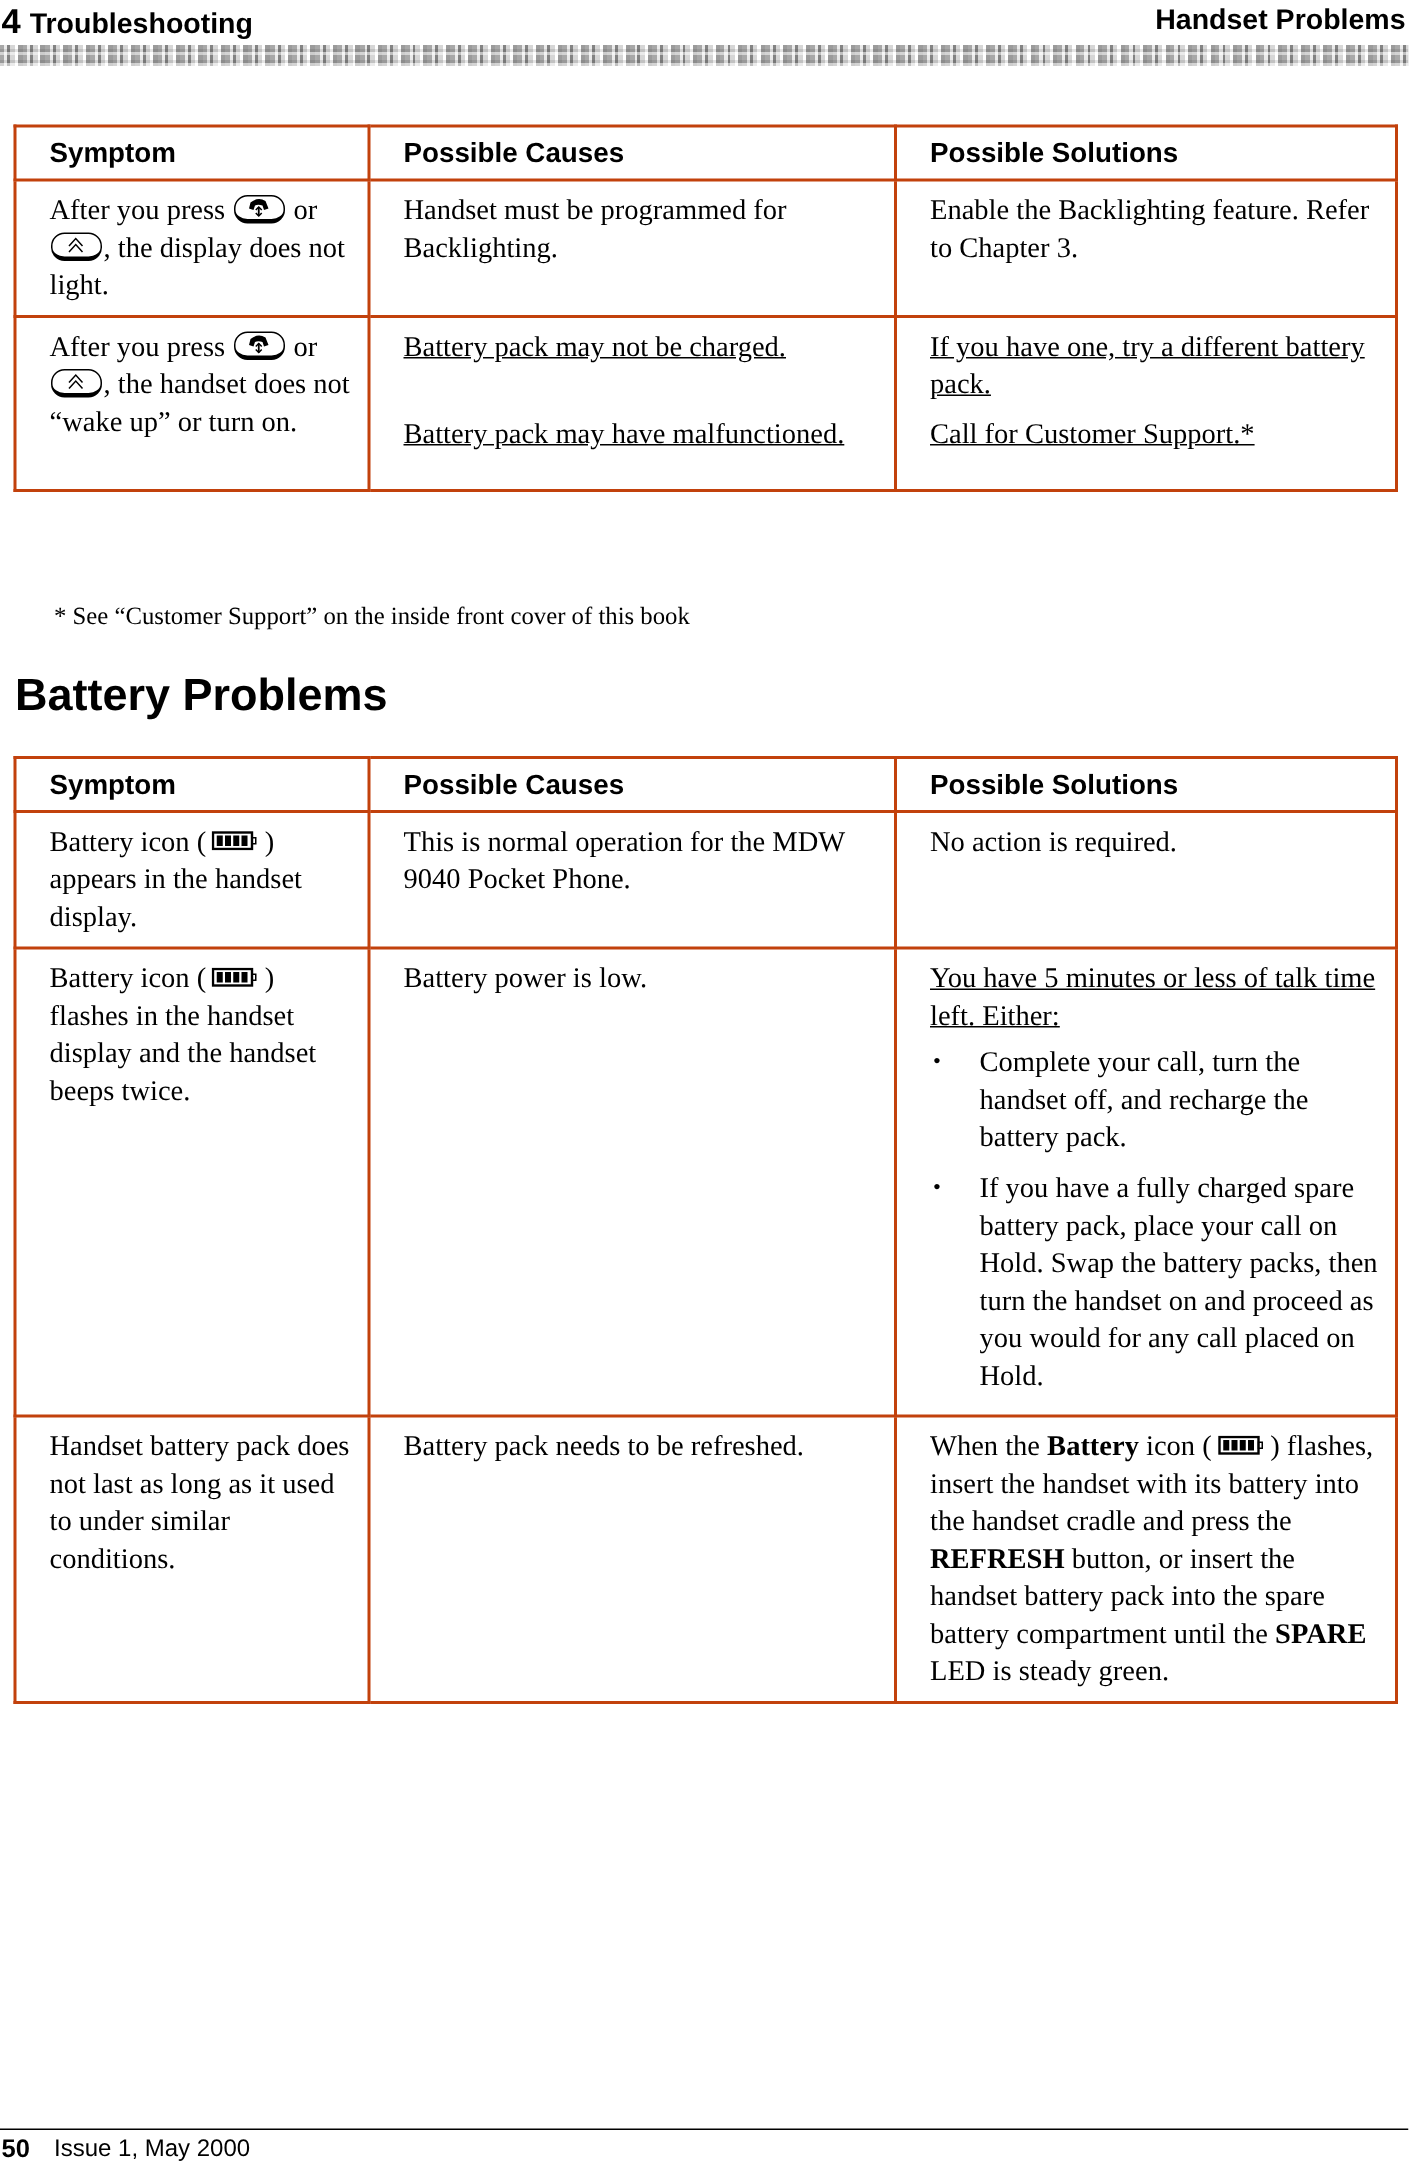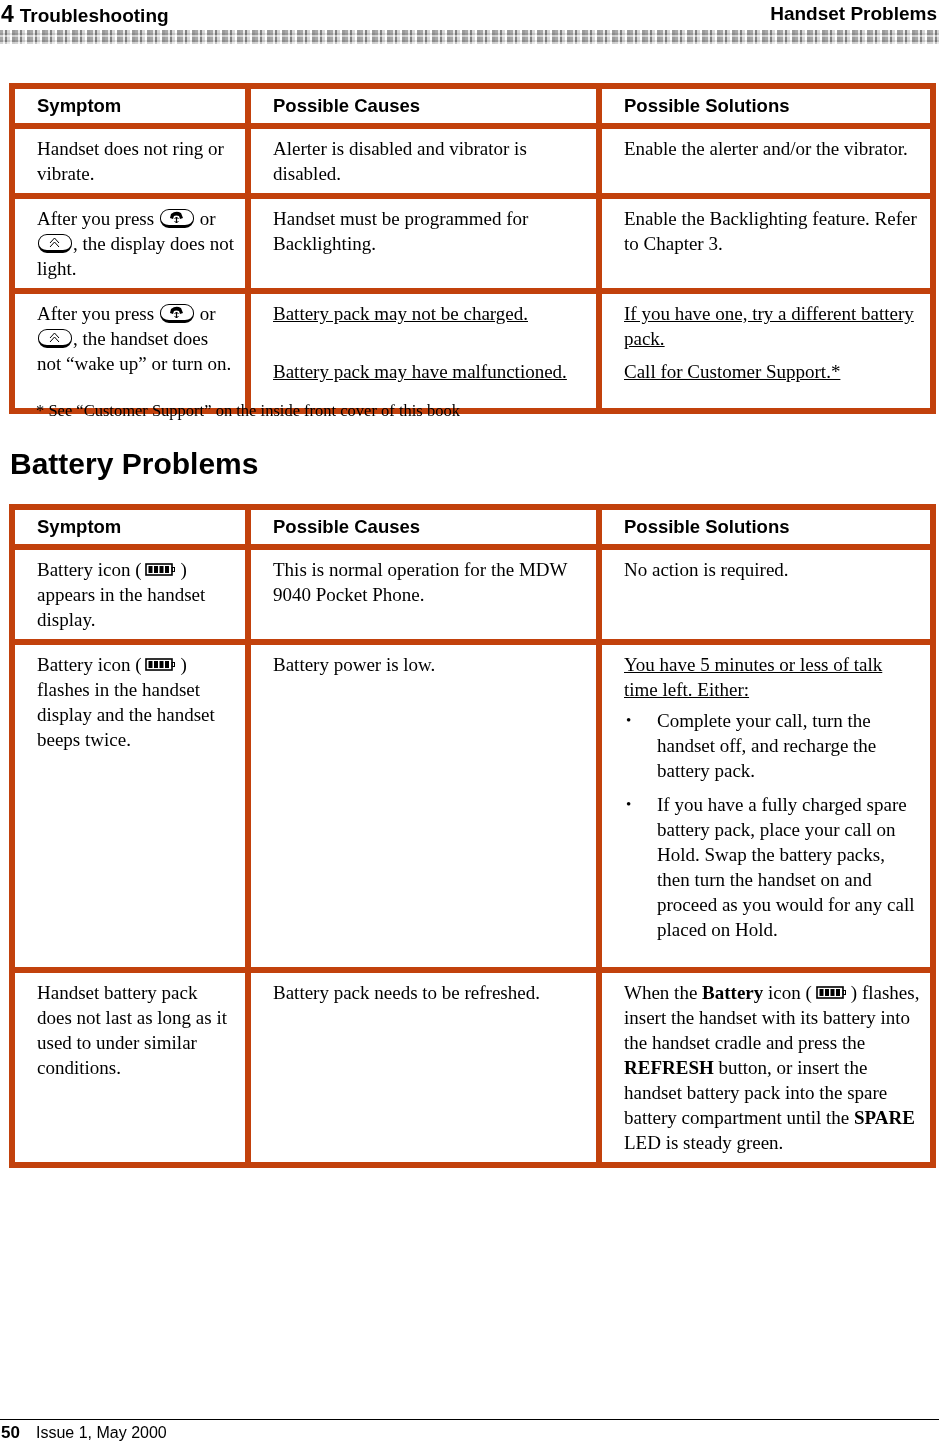--- a/index.html
+++ b/index.html
@@ -10,21 +10,21 @@
   .hdr-left .num { font-size: 23px; margin-right: 6px; }
   .hdr-right { position: absolute; right: 2px; top: 0px; font-family: "Liberation Sans", sans-serif; font-weight: bold; font-size: 19px; line-height: 28px; }
   .hdr-band { position: absolute; left: 0; top: 30px; width: 939px; height: 14px;
     background:
       repeating-linear-gradient(90deg, #9a9a9a 0 3px, #e8e8e8 3px 5px, #6e6e6e 5px 7px, #d0d0d0 7px 10px, #ffffff 10px 12px, #8a8a8a 12px 15px),
       #bbb; opacity: 0.85; }
   .hdr-band::after { content: ""; position: absolute; left: 0; top: 0; right: 0; bottom: 0;
     background: repeating-linear-gradient(0deg, rgba(255,255,255,0.5) 0 2px, rgba(0,0,0,0.12) 2px 4px, rgba(255,255,255,0) 4px 7px); }
 
   table.trouble { position: absolute; left: 9px; width: 921px; border-collapse: collapse; table-layout: fixed; }
-  table.trouble td, table.trouble th { border: 6px solid #c2410c; vertical-align: top; padding: 0 10px 0 22px; text-align: left; }
+  table.trouble td, table.trouble th { border: 2px solid #c2410c; vertical-align: top; padding: 0 10px 0 22px; text-align: left; }
   table.trouble th { font-family: "Liberation Sans", sans-serif; font-weight: bold; font-size: 18.5px; height: 34px; line-height: 24px; padding-top: 0px; padding-bottom: 0px; vertical-align: middle; }
   table.trouble td { font-family: "Liberation Serif", serif; font-size: 19px; line-height: 25px; padding-top: 7px; padding-bottom: 7px; }
   col.c1 { width: 236px; } col.c2 { width: 351px; } col.c3 { width: 334px; }
   .gap { height: 33px; }
   p.cell { margin: 0; text-decoration: underline; }
   b { font-weight: bold; }
 
   .key { display: inline-block; width: 34px; height: 19px; border: 1.6px solid #000; border-bottom-width: 3px; border-radius: 9px; vertical-align: -3px; position: relative; box-sizing: border-box; margin: 0 1px; }
   .key svg { position: absolute; left: 0; top: 0; }
   .batt { display: inline-block; width: 31px; height: 13px; vertical-align: 0px; margin: 0 4px; }
@@ -58,25 +58,20 @@
   <colgroup>
       <col class="c1">
       <col class="c2">
       <col class="c3">
     </colgroup>
   <tbody>
       <tr>
     <th>Symptom</th>
     <th>Possible Causes</th>
     <th>Possible Solutions</th>
-  </tr>
-  <tr>
-    <td style="height:48px;">Handset does not ring or vibrate.</td>
-    <td>Alerter is disabled and vibrator is disabled.</td>
-    <td>Enable the alerter and/or the vibrator.</td>
   </tr>
   <tr>
     <td style="height:73px;">
       <span>After you press</span>
       <span class="key"><svg width="31" height="14" viewBox="0 0 31 14">
               <path d="M10 4 Q15 0 20 3 L22 8 L19 9 L18 6 Q15 5 13 6 L12 9 L9 8 Z" fill="#000"></path>
               <line x1="15.5" y1="7" x2="15.5" y2="13" stroke="#000" stroke-width="1.2"></line>
               <path d="M13.5 9 L15.5 7 L17.5 9 M13.5 11 L15.5 13 L17.5 11" stroke="#000" stroke-width="1" fill="none"></path>
             </svg></span>
       <span>or</span><br>
@@ -152,21 +147,21 @@
             <rect x="14.5" y="3" width="4" height="7" fill="#000"></rect>
             <rect x="20" y="3" width="4" height="7" fill="#000"></rect>
             <rect x="27" y="4.5" width="2.5" height="4" fill="none" stroke="#000" stroke-width="1"></rect>
           </svg><span>) flashes in the handset display and the handset beeps twice.</span>
     </td>
     <td>Battery power is low.</td>
     <td>
       <p class="cell">You have 5 minutes or less of talk time left. Either:</p>
       <ul class="bul">
         <li>Complete your call, turn the handset off, and recharge the battery pack.</li>
-        <li style="margin-bottom:18px;">If you have a fully charged spare battery pack, place your call on Hold. Swap the battery packs, then turn the handset on and proceed as you would for any call placed on Hold.</li>
+        <li style="margin-bottom:6px;">If you have a fully charged spare battery pack, place your call on Hold. Swap the battery packs, then turn the handset on and proceed as you would for any call placed on Hold.</li>
       </ul>
     </td>
   </tr>
   <tr>
     <td style="height:173px;">Handset battery pack does not last as long as it used to under similar conditions.</td>
     <td>Battery pack needs to be refreshed.</td>
     <td>
       <span>When the </span><b>Battery</b><span> icon (</span><svg class="batt" viewBox="0 0 31 13">
             <rect x="1" y="1" width="26" height="11" fill="none" stroke="#000" stroke-width="1.6"></rect>
             <rect x="3.5" y="3" width="4" height="7" fill="#000"></rect>

